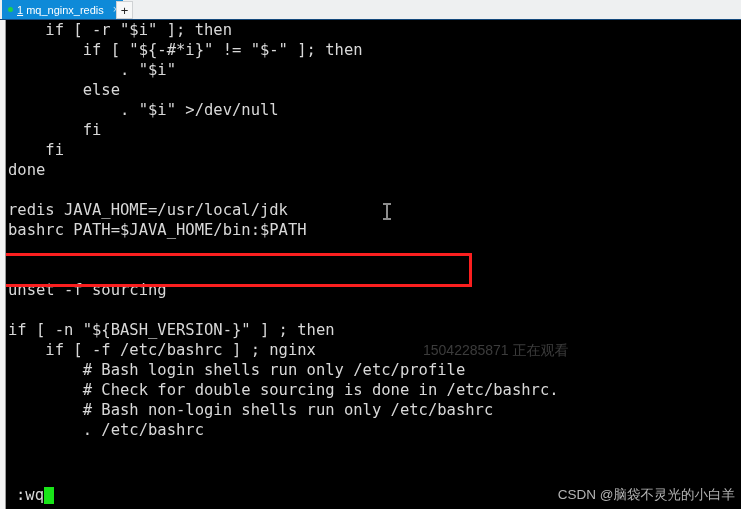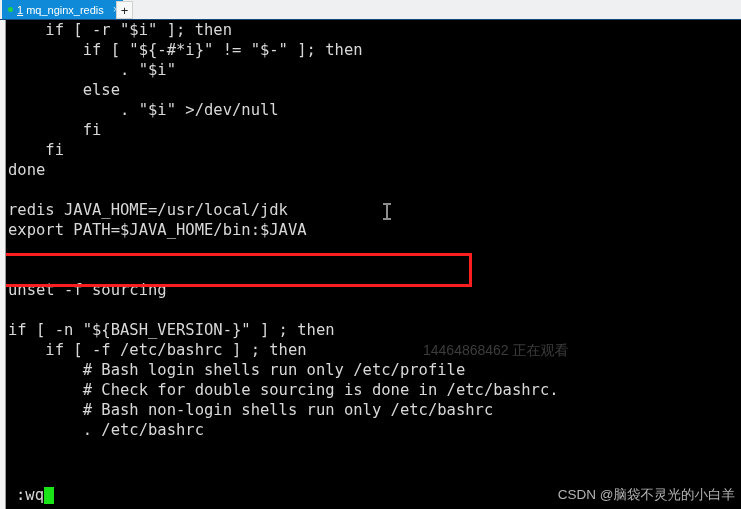--- a/index.html
+++ b/index.html
@@ -238,36 +238,36 @@
         <div class="tline">    if [ -r "$i" ]; then</div>
         <div class="tline">        if [ "${-#*i}" != "$-" ]; then</div>
         <div class="tline">            . "$i"</div>
         <div class="tline">        else</div>
         <div class="tline">            . "$i" &gt;/dev/null</div>
         <div class="tline">        fi</div>
         <div class="tline">    fi</div>
         <div class="tline">done</div>
         <div class="tline"></div>
         <div class="tline">redis JAVA_HOME=/usr/local/jdk</div>
-        <div class="tline">export PATH=$JAVA_HOME/bin:$JAVA</div>
+        <div class="tline">bashrc PATH=$JAVA_HOME/bin:$PATH</div>
         <div class="tline"></div>
         <div class="tline"></div>
         <div class="tline">unset -f sourcing</div>
         <div class="tline"></div>
         <div class="tline">if [ -n "${BASH_VERSION-}" ] ; then</div>
-        <div class="tline">    if [ -f /etc/bashrc ] ; then</div>
+        <div class="tline">    if [ -f /etc/bashrc ] ; nginx</div>
         <div class="tline">        # Bash login shells run only /etc/profile</div>
         <div class="tline">        # Check for double sourcing is done in /etc/bashrc.</div>
         <div class="tline">        # Bash non-login shells run only /etc/bashrc</div>
         <div class="tline">        . /etc/bashrc</div>
       </div>
 
     <div id="redbox" style="border-color: rgb(251, 31, 31);"></div>
 
-    <div class="watermark-mid">14464868462 正在观看</div>
+    <div class="watermark-mid">15042285871 正在观看</div>
 
     <div id="ibeam">
       <div class="cap-top"></div>
       <div class="stem"></div>
       <div class="cap-bot"></div>
     </div>
 
     <div id="statusline">
       <span id="status-cmd">:wq</span>
       <span id="status-cursor" style="background: rgb(25, 229, 25);"></span>

